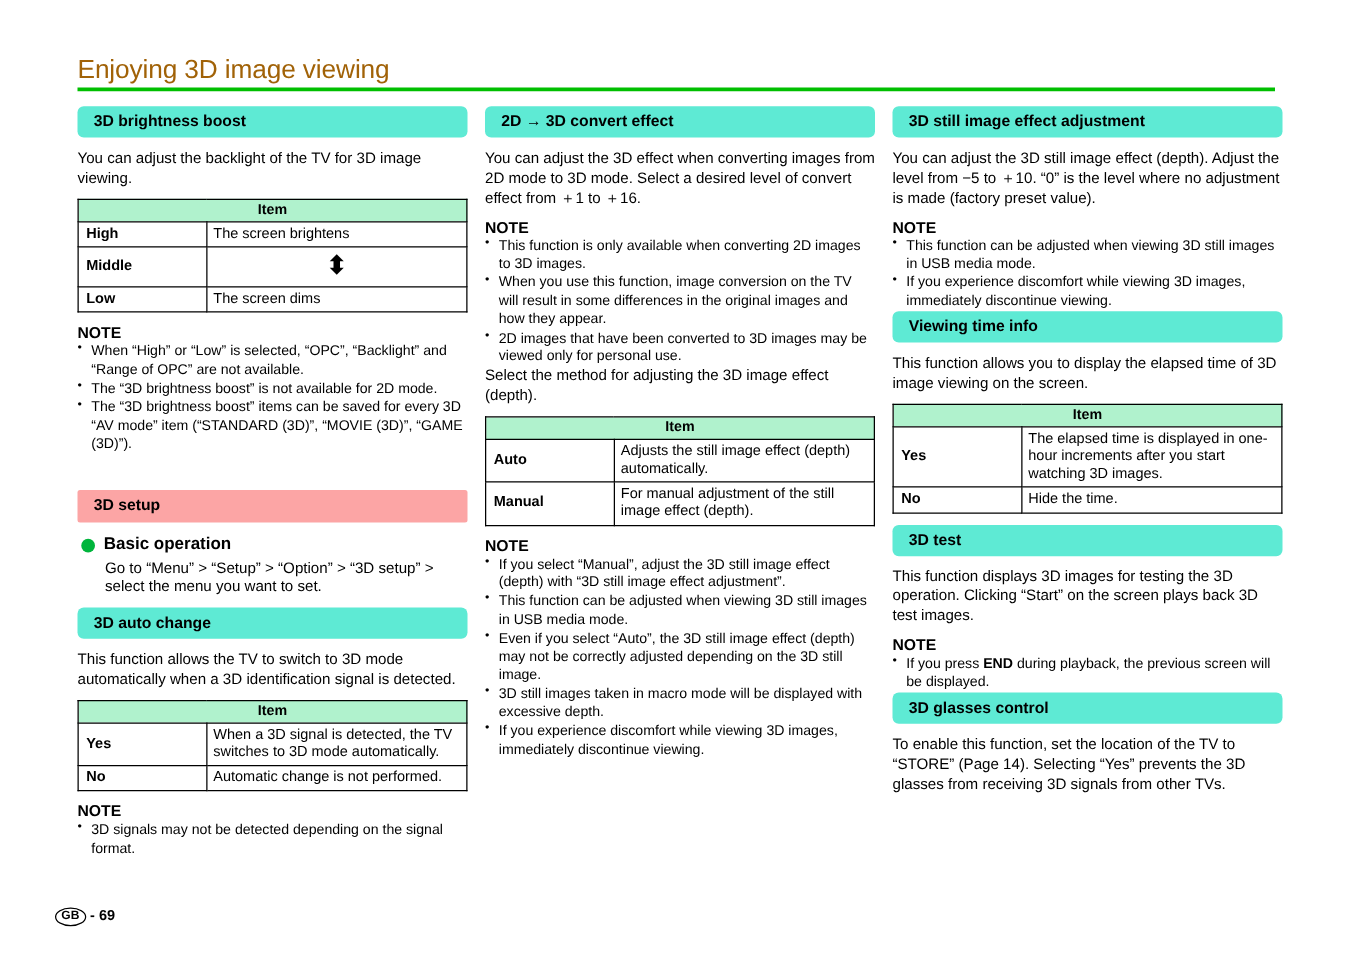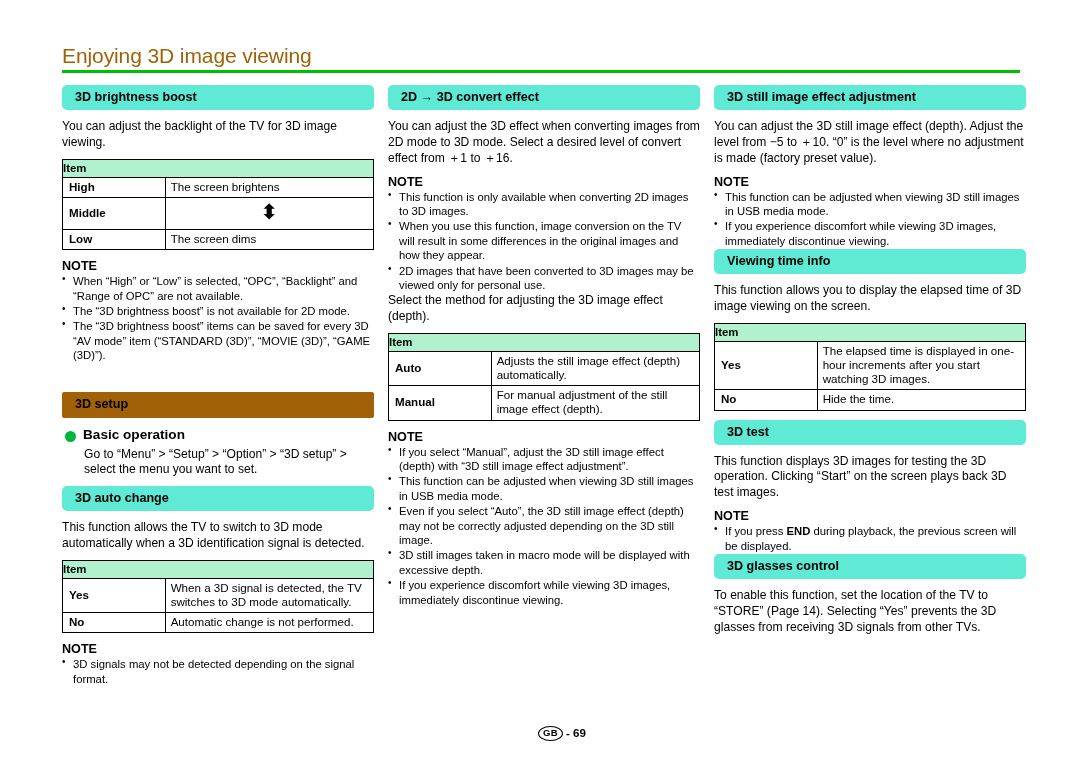--- a/index.html
+++ b/index.html
@@ -42,21 +42,21 @@
   
   .bar {
     border-radius: 5px;
     padding: 5px 0 6px 13px;
     font-size: 12.6px;
     font-weight: bold;
     line-height: 1.12;
     margin-bottom: 9px;
   }
   .bar.orange { background: #5eead4; }
-  .bar.green  { background: #a16207; border-radius: 2px; margin-top: 30px; }
+  .bar.green  { background: #fca5a5; border-radius: 2px; margin-top: 30px; }
 
   
   p.body {
     font-size: 12.1px;
     line-height: 1.31;
     margin-bottom: 8px;
   }
   .indent { margin-left: 22px; }
 
   
@@ -102,21 +102,21 @@
     width: 100%;
     border-collapse: collapse;
     border: 1.6px solid #000;
     margin-bottom: 9px;
   }
   table.item-table th {
     background: #b0f2cd;
     border: 1px solid #000;
     font-size: 11.4px;
     font-weight: bold;
-    text-align: left;
+    text-align: center;
     padding: 2px 0 3px;
   }
   table.item-table td {
     border: 1px solid #000;
     font-size: 11.6px;
     padding: 2px 4px 3px 5px;
     line-height: 1.22;
     vertical-align: middle;
   }
   table.item-table td.k {
@@ -132,21 +132,20 @@
     font-family: "DejaVu Sans", sans-serif;
     font-weight: bold;
   }
   .arrow-cell { padding: 4px 0 6px !important; }
 
   
   .footer {
     position: absolute;
     left: 0; right: 0;
     bottom: 22px;
-    text-align: center;
     font-size: 11.6px;
     font-weight: bold;
     padding-left: 44px;
   }
   .gb-oval {
     display: inline-block;
     border: 1.4px solid #000;
     border-radius: 50%;
     padding: 0px 4px 1px;
     font-size: 9.6px;

